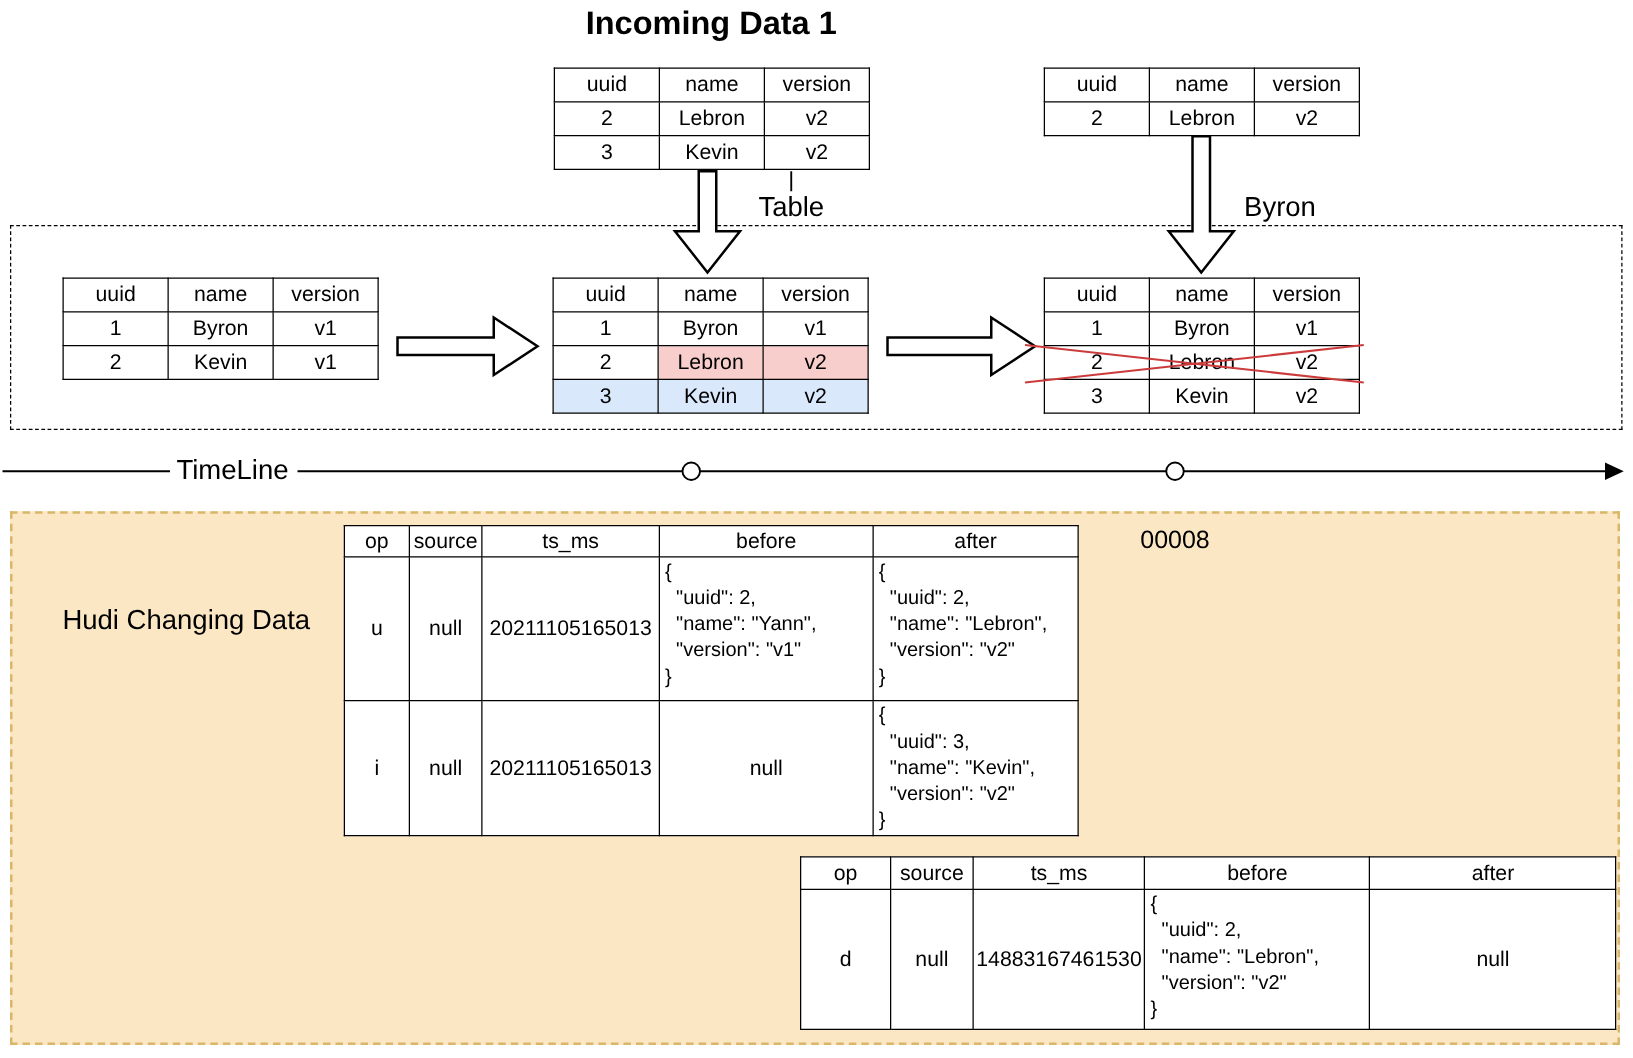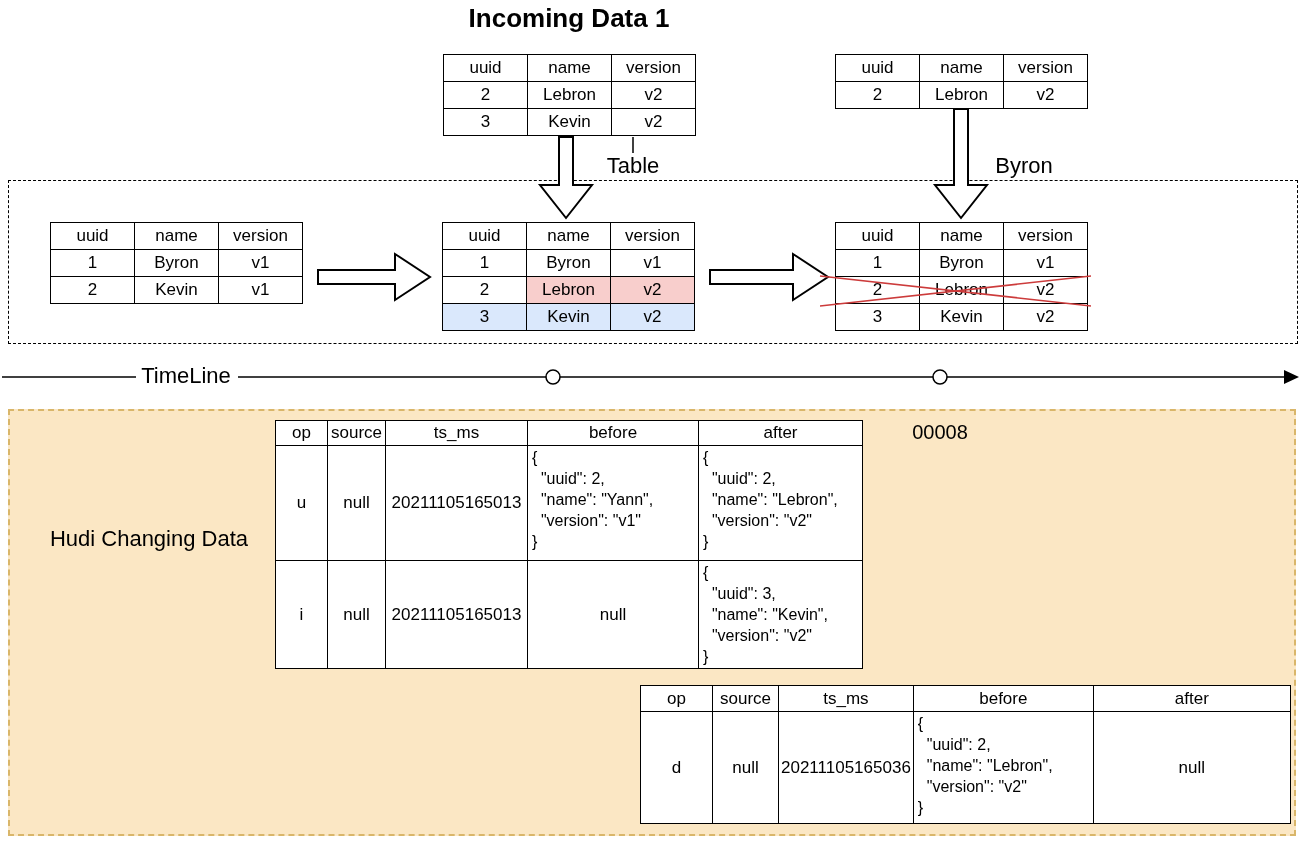--- a/index.html
+++ b/index.html
@@ -28,21 +28,21 @@
 
   <div id="hudi-box" class="container" style="left:8px;top:180px;width:1290px;height:164px;"></div>
   <div id="changing-box" class="container" style="left:8px;top:409px;width:1288px;height:427px;"></div>
 
   <div class="lbl title" style="left:443px;top:3px;width:252px;">Incoming Data 1</div>
   <div class="lbl mid-lbl" style="left:583px;top:153px;width:100px;">Table</div>
   <div class="lbl mid-lbl" style="left:974px;top:153px;width:100px;">Byron</div>
   <div class="lbl mid-lbl" style="left:136px;top:363px;width:100px;">TimeLine</div>
   <div class="lbl commit-lbl" style="left:503px;top:385px;width:100px;">00001</div>
   <div class="lbl commit-lbl" style="left:890px;top:385px;width:100px;">00008</div>
-  <div class="lbl mid-lbl" style="left:39px;top:526px;width:220px;">Hudi Changing Data</div>
+  <div class="lbl mid-lbl" style="left:39px;top:483px;width:220px;">Hudi Changing Data</div>
 
   <table class="dtable" style="left:443px;top:54px;">
       <colgroup>
         <col style="width: 84px;">
         <col style="width: 84px;">
         <col style="width: 84px;">
       </colgroup>
       <thead>
         <tr style="height: 27px;">
           <th>uuid</th>
@@ -232,21 +232,21 @@
           <th>source</th>
           <th>ts_ms</th>
           <th>before</th>
           <th>after</th>
         </tr>
       </thead>
       <tbody>
         <tr style="height: 112px;">
           <td>d</td>
           <td>null</td>
-          <td>20211105165036</td>
+          <td>14883167461530</td>
           <td class="multiline">{
   "uuid": 2,
   "name": "Lebron",
   "version": "v2"
 }</td>
           <td>null</td>
         </tr>
       </tbody>
     </table>
 

